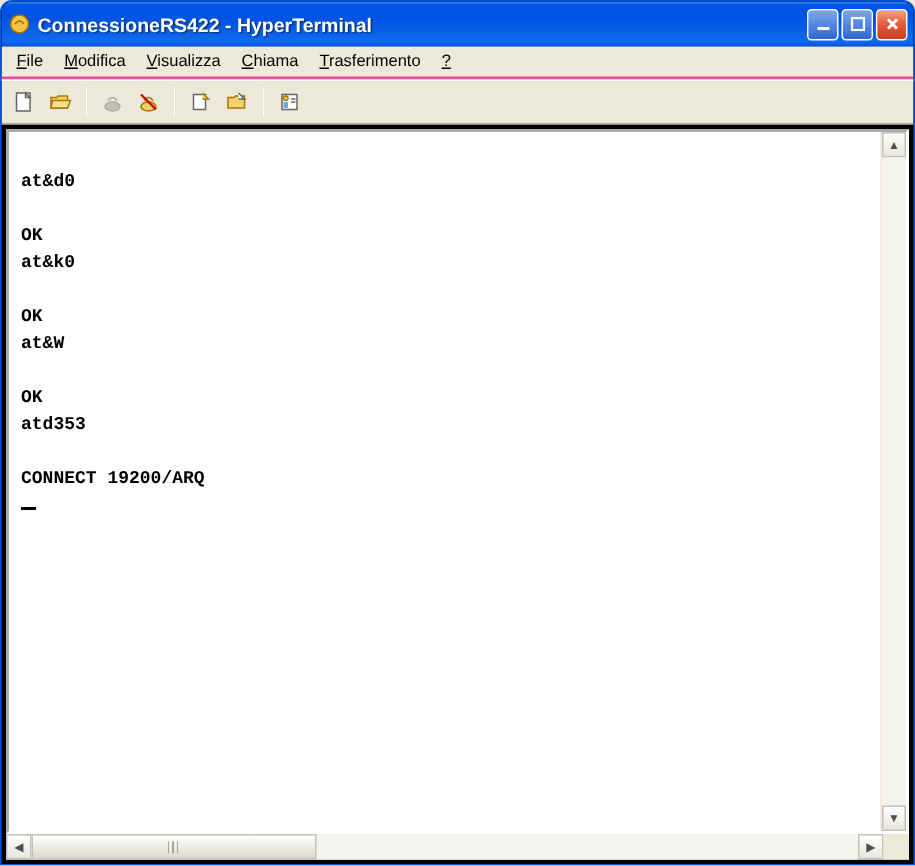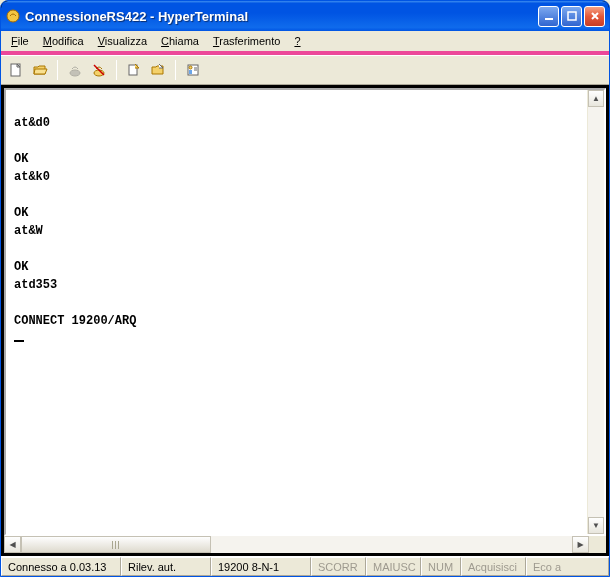--- a/index.html
+++ b/index.html
@@ -64,21 +64,21 @@
     background: linear-gradient(to bottom, #7ba8ef, #3065d0);
   }
   .winbtn.close {
     background: linear-gradient(to bottom, #f5a182, #e35839 50%, #c73d25);
   }
   .menubar {
     background: #ece9d8;
     padding: 2px 4px;
     display: flex;
     gap: 2px;
-    border-bottom: 4px solid #ec4899;
+    border-bottom: 2px solid #ec4899;
   }
   .menuitem {
     padding: 2px 6px;
     cursor: default;
   }
   .menuitem u { text-decoration: underline; }
   .toolbar {
     background: #ece9d8;
     padding: 3px 4px;
     display: flex;
@@ -332,24 +332,14 @@
     <div class="hscroll-row">
       <div class="arrow">◀</div>
       <div class="htrack">
         <div class="thumb"></div>
       </div>
       <div class="arrow">▶</div>
       <div class="corner"></div>
     </div>
   </div>
 
-  <div class="statusbar">
-    <div class="statuscell" style="width:120px">Connesso a 0.03.13</div>
-    <div class="statuscell" style="width:90px">Rilev. aut.</div>
-    <div class="statuscell" style="width:100px">19200 8-N-1</div>
-    <div class="statuscell dim" style="width:55px">SCORR</div>
-    <div class="statuscell dim" style="width:55px">MAIUSC</div>
-    <div class="statuscell dim" style="width:40px">NUM</div>
-    <div class="statuscell dim" style="width:65px">Acquisisci</div>
-    <div class="statuscell dim" style="flex:1">Eco a</div>
-  </div>
 
 </div>
 
 </body></html>

